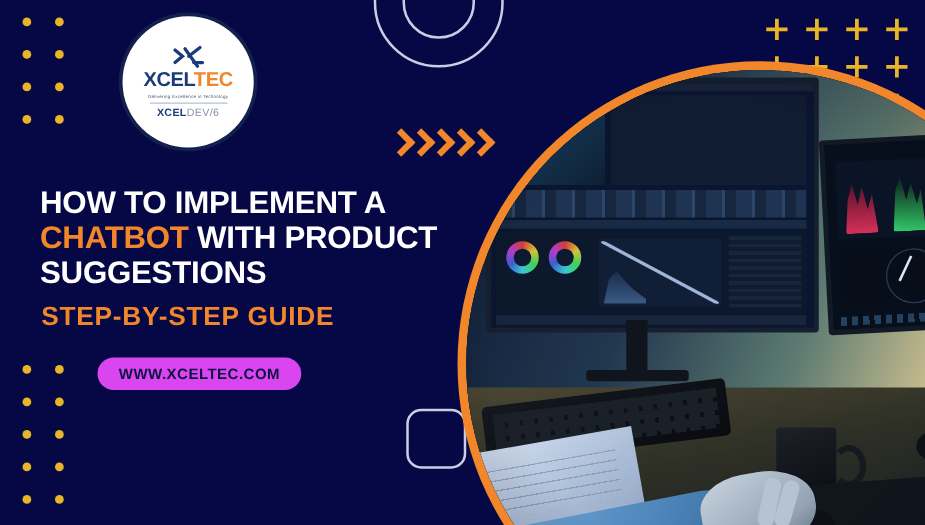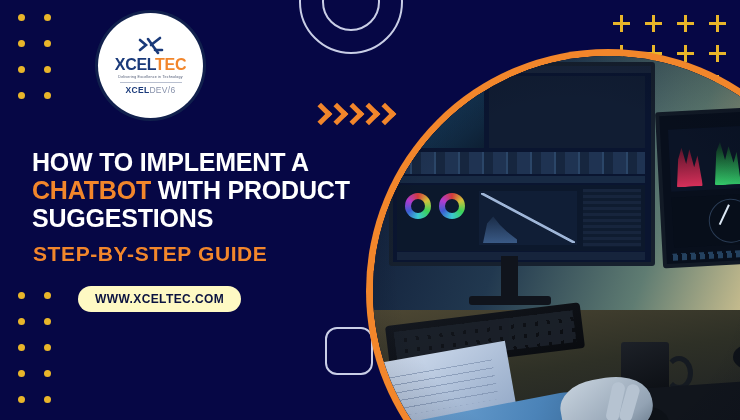--- a/index.html
+++ b/index.html
@@ -65,21 +65,21 @@
   
   #headline{position:absolute;left:32px;top:148px;width:340px;
     font-size:25px;font-weight:bold;line-height:1.12;color:#FFFFFF;
     letter-spacing:-0.2px;}
   #headline .accent{color:#F2862B;}
   #subtitle{position:absolute;left:33px;top:242px;
     font-size:21px;font-weight:bold;color:#F2862B;letter-spacing:0.6px;}
 
   
   #url-pill{position:absolute;left:78px;top:286px;
-    background:#fef9c3;border-radius:14px;padding:6px 17px;
+    background:#d946ef;border-radius:14px;padding:6px 17px;
     font-size:12px;font-weight:bold;color:#0b1340;letter-spacing:0.4px;}
 
   
   #photo-wrap{position:absolute;left:373px;top:56px;width:470px;height:470px;
     border-radius:50%;overflow:hidden;
     box-shadow:0 0 0 7px #F2862B;}
   #photo{position:absolute;inset:0;background:#0d1b2e;}
 
   
   .wall{position:absolute;left:0;top:0;width:100%;height:56%;

